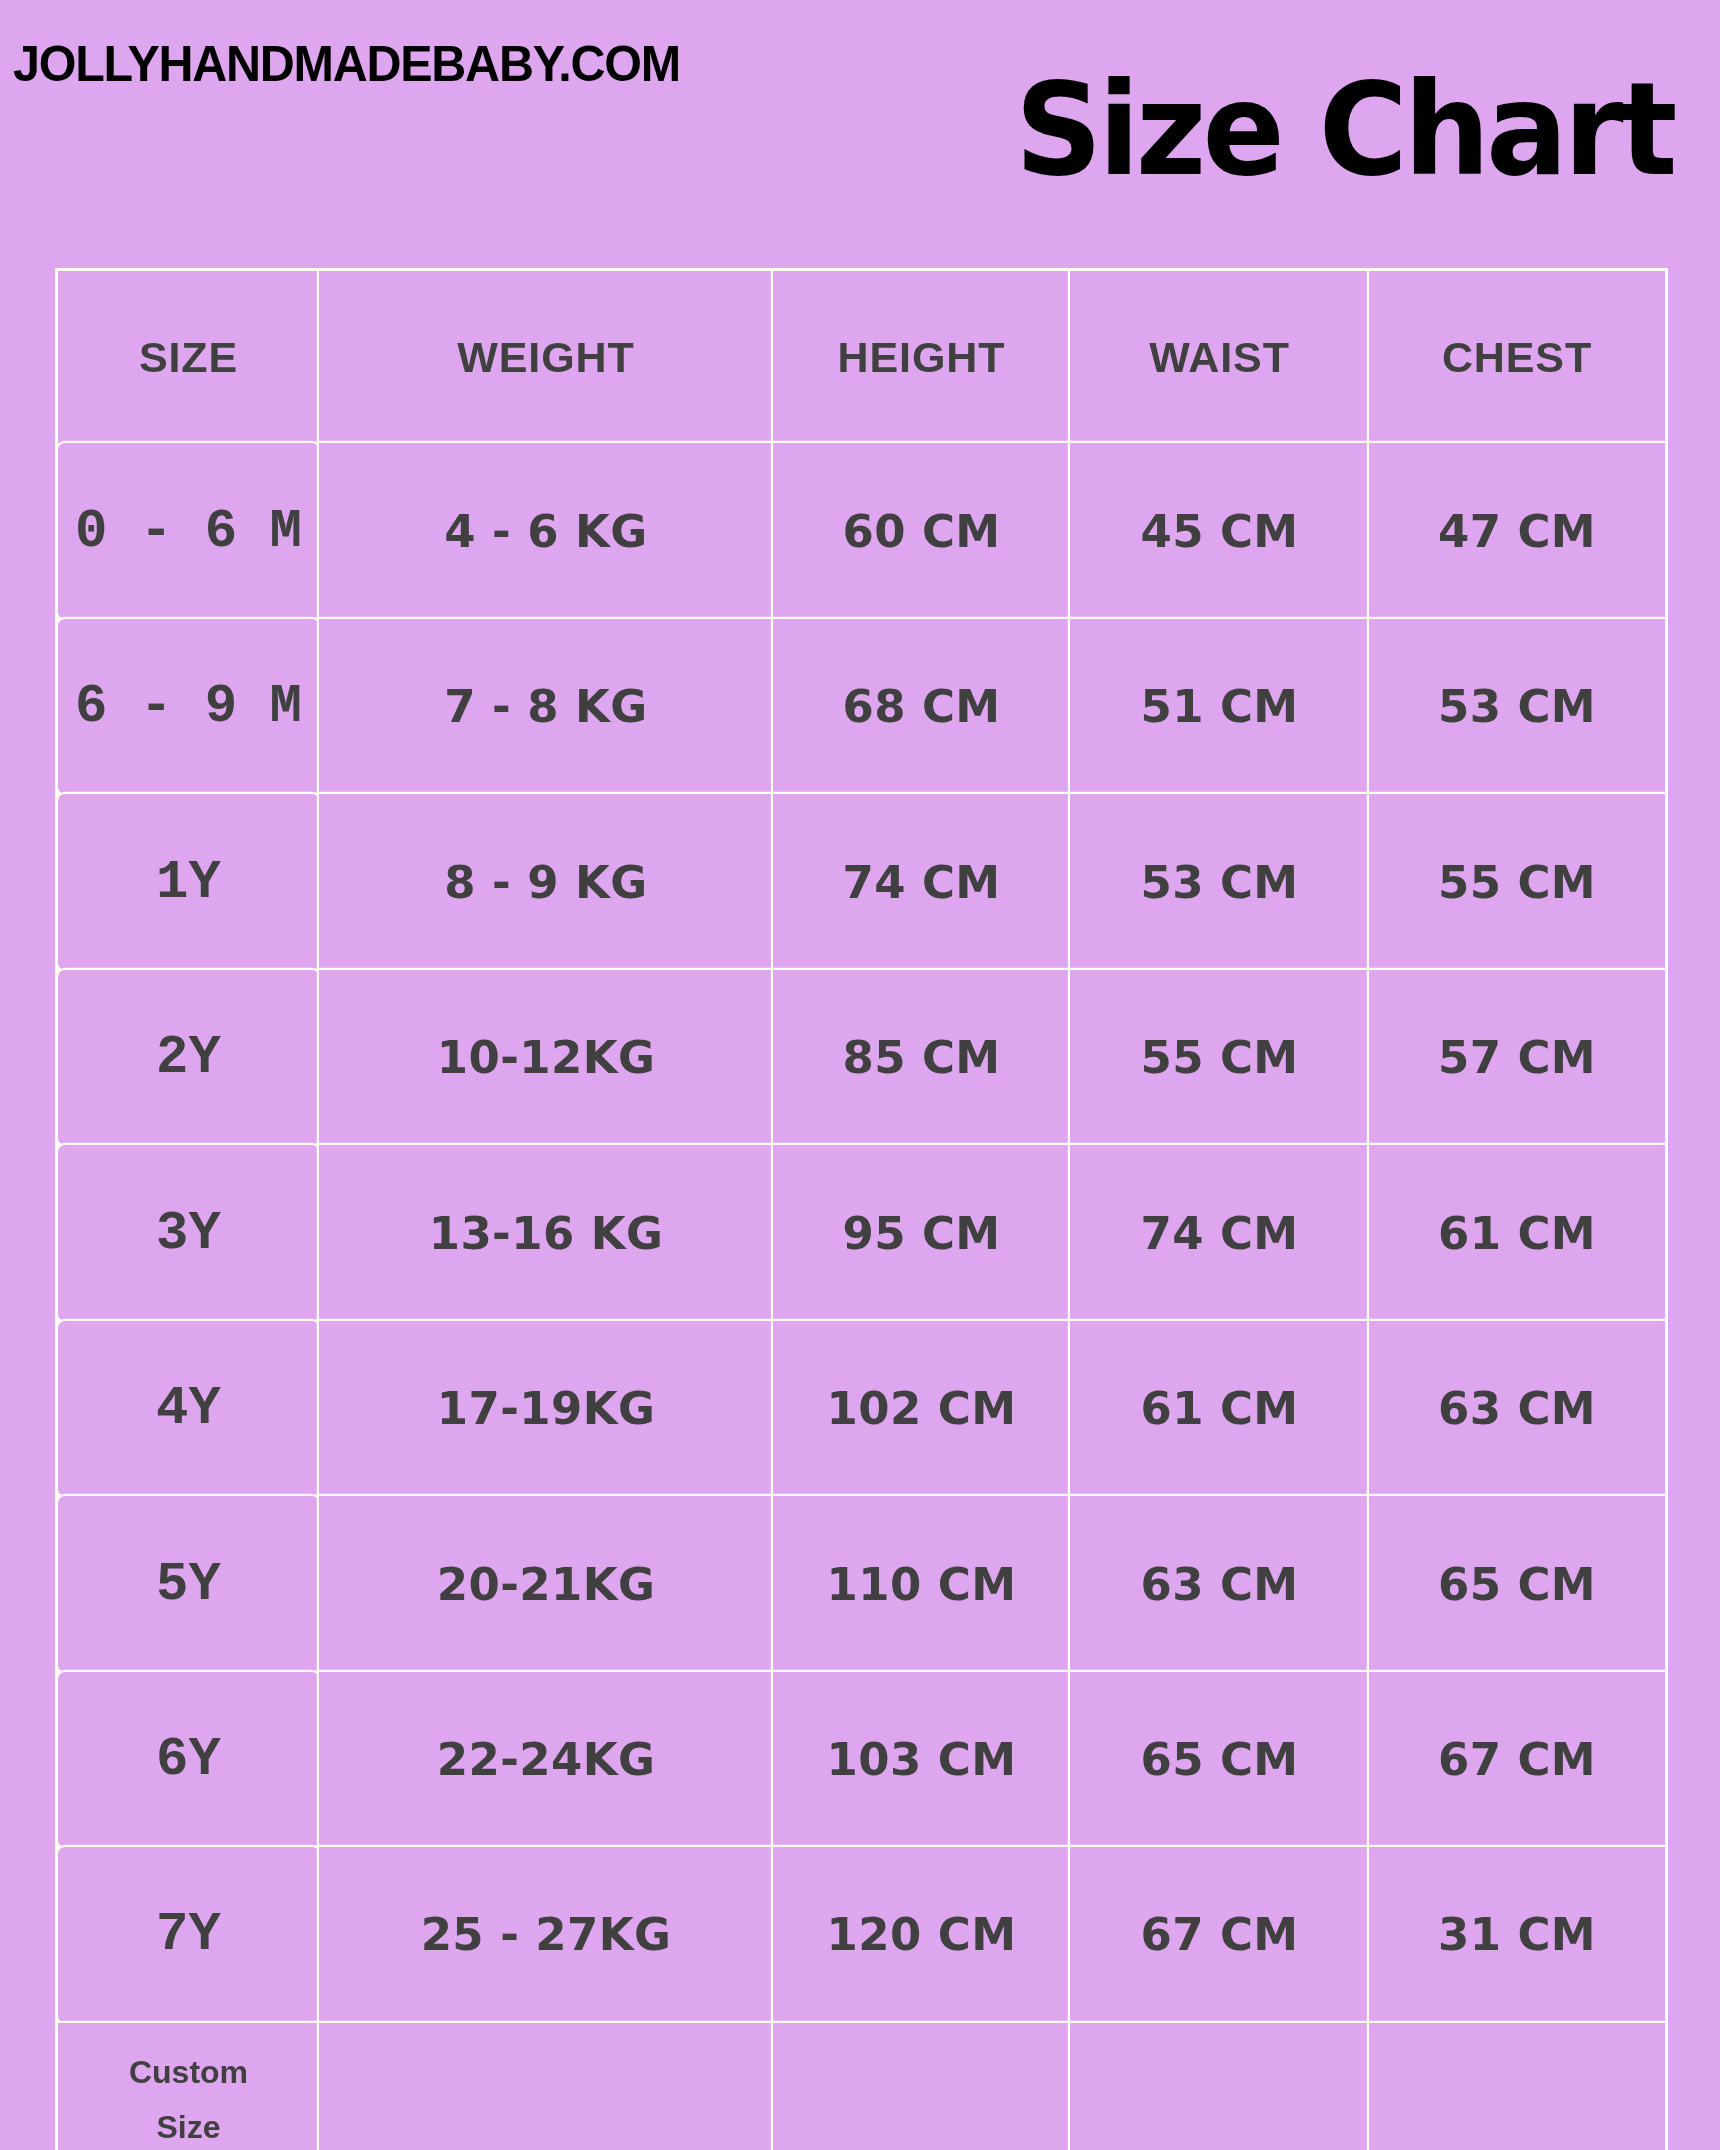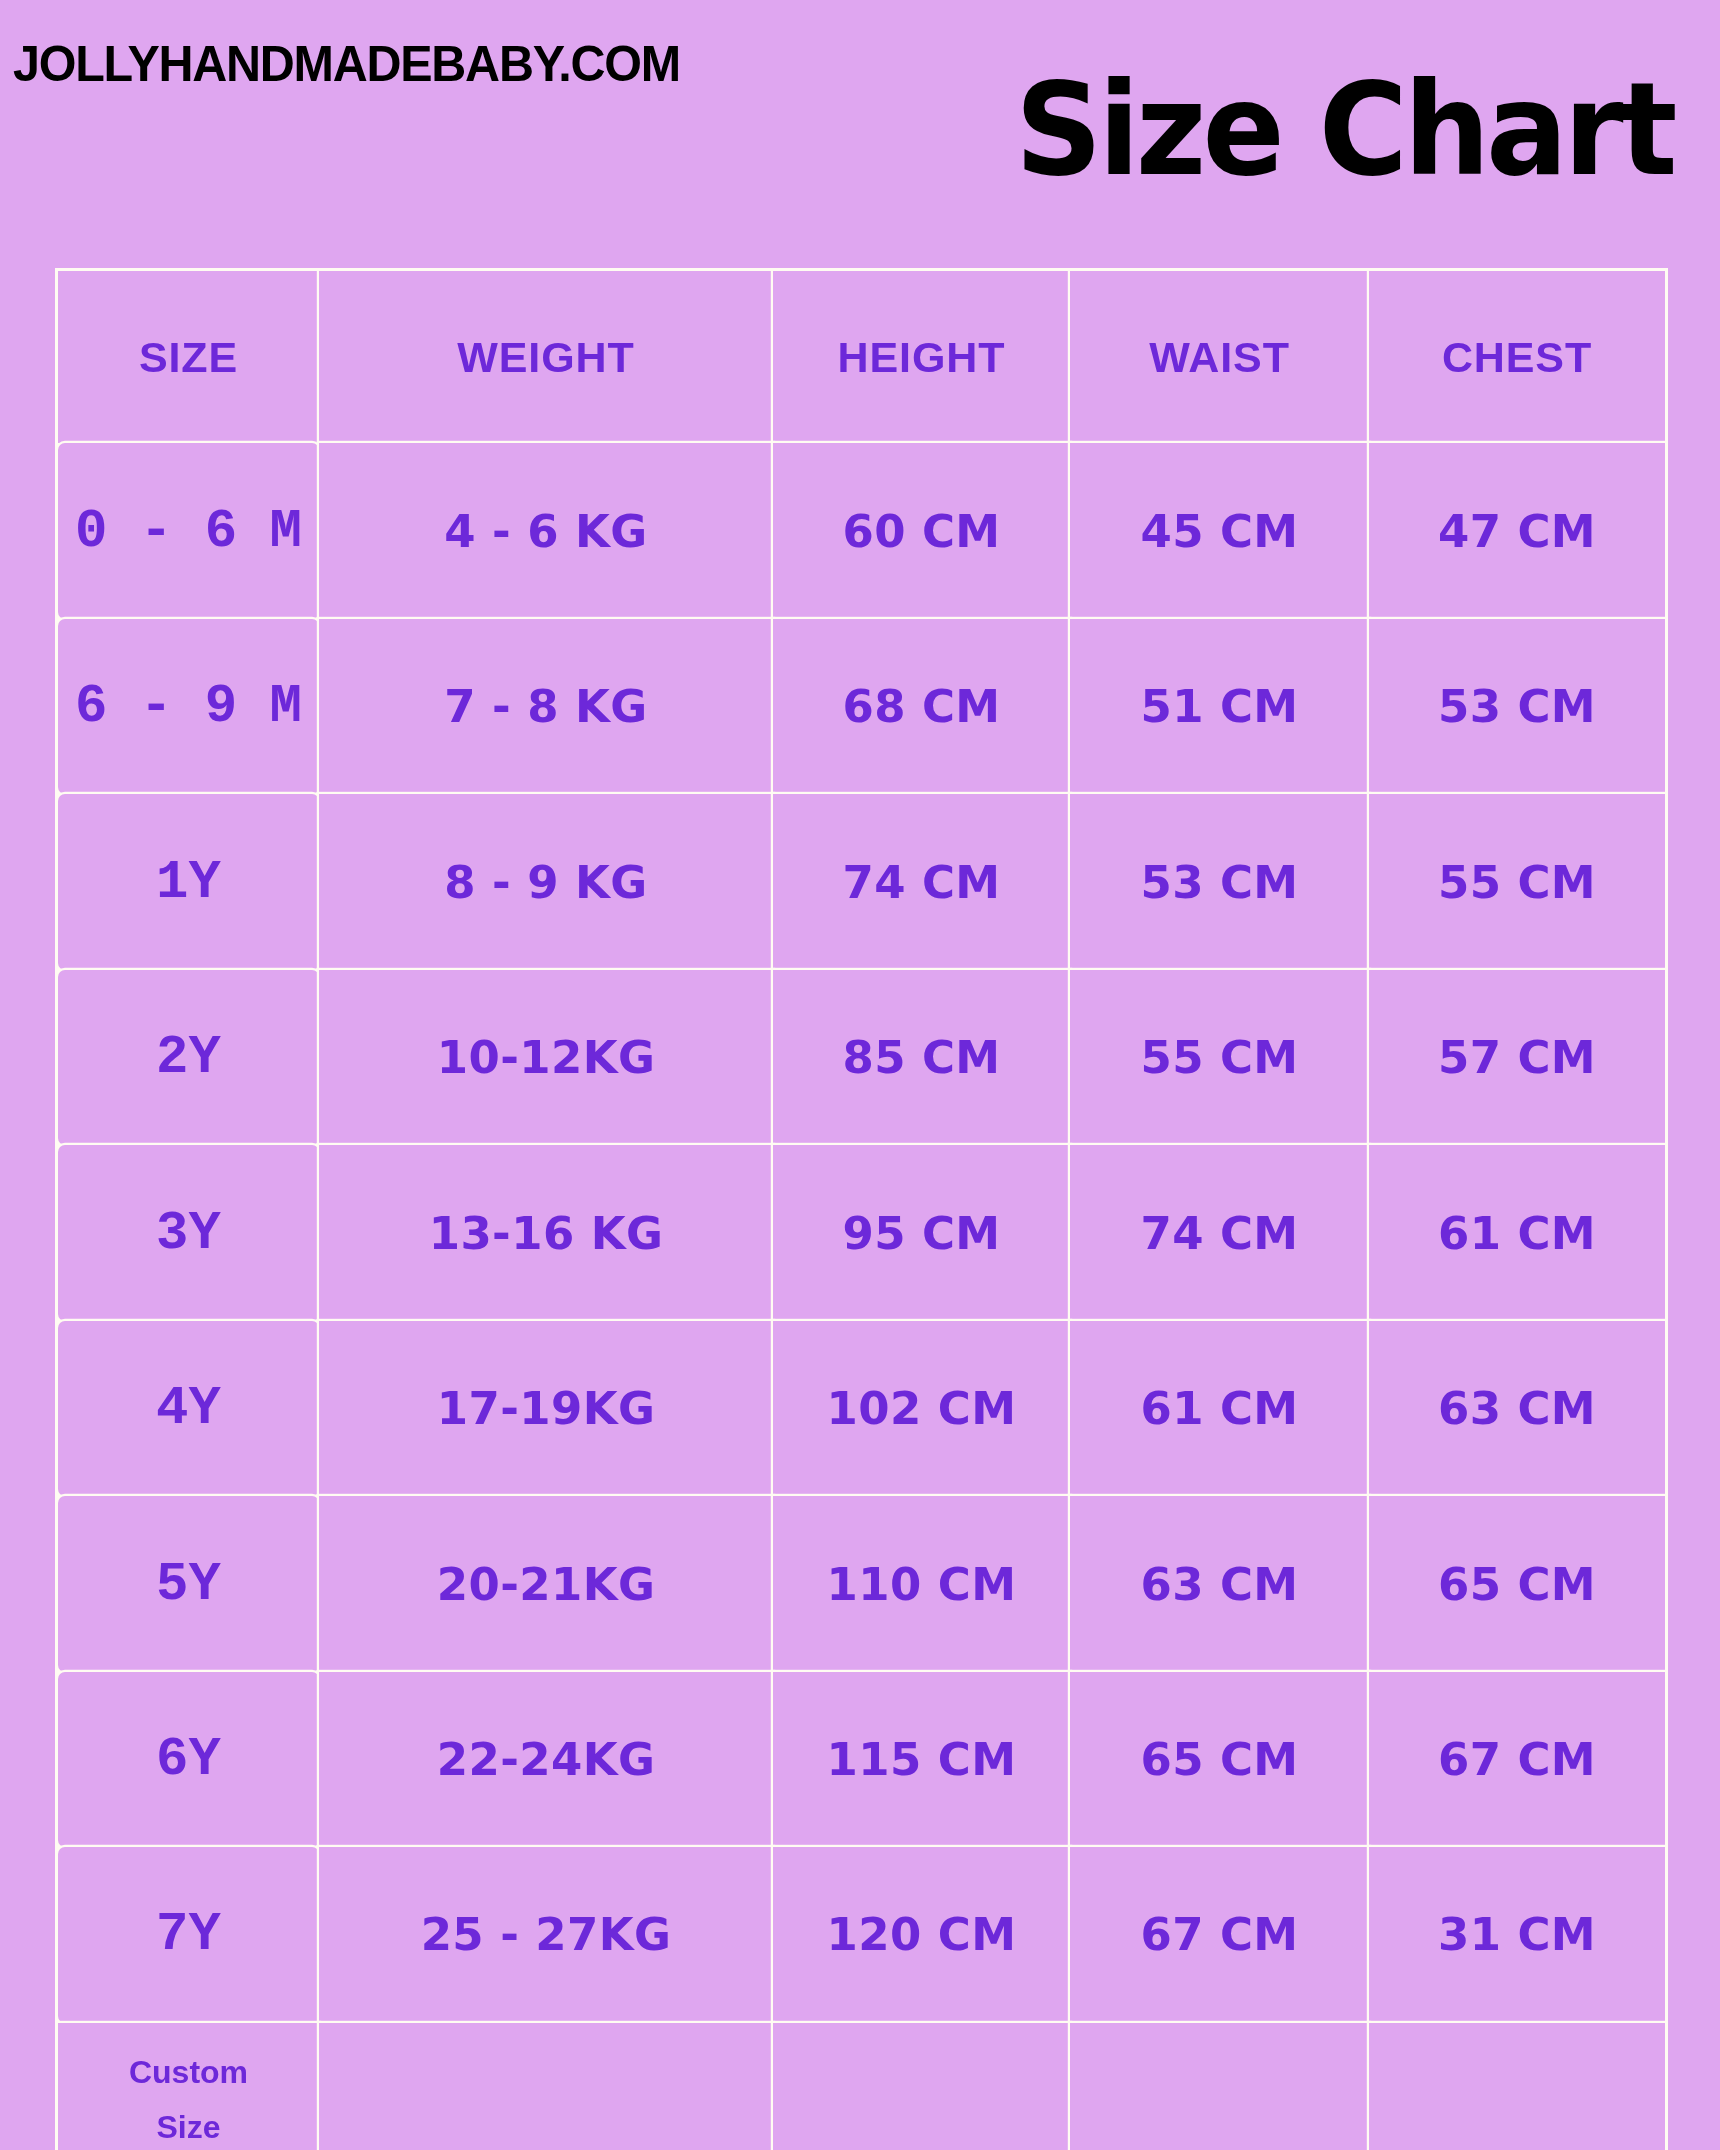--- a/index.html
+++ b/index.html
@@ -60,21 +60,21 @@
     background:#fffcf2;
     border:3.9px solid #fffcf2;
     table-layout:fixed;
   }
 
   table.size-table td {
     background:#dfa6f0;
     border:0;
     text-align:center;
     vertical-align:middle;
-    color:#6d28d9;
+    color:#404040;
     padding:11px;
   }
 
   
   table.size-table td {
     box-shadow:0 0 0 2.2px #fffcf2;
   }
 
   col.c-size   { width:261px; }
   col.c-weight { width:454px; }
@@ -190,21 +190,21 @@
           <tr class="data-row">
             <td class="cell-size">5Y</td>
             <td class="cell-val">20-21KG</td>
             <td class="cell-val">110 CM</td>
             <td class="cell-val">63 CM</td>
             <td class="cell-val">65 CM</td>
           </tr>
           <tr class="data-row">
             <td class="cell-size">6Y</td>
             <td class="cell-val">22-24KG</td>
-            <td class="cell-val">115 CM</td>
+            <td class="cell-val">103 CM</td>
             <td class="cell-val">65 CM</td>
             <td class="cell-val">67 CM</td>
           </tr>
           <tr class="data-row">
             <td class="cell-size">7Y</td>
             <td class="cell-val">25 - 27KG</td>
             <td class="cell-val">120 CM</td>
             <td class="cell-val">67 CM</td>
             <td class="cell-val">31 CM</td>
           </tr>

